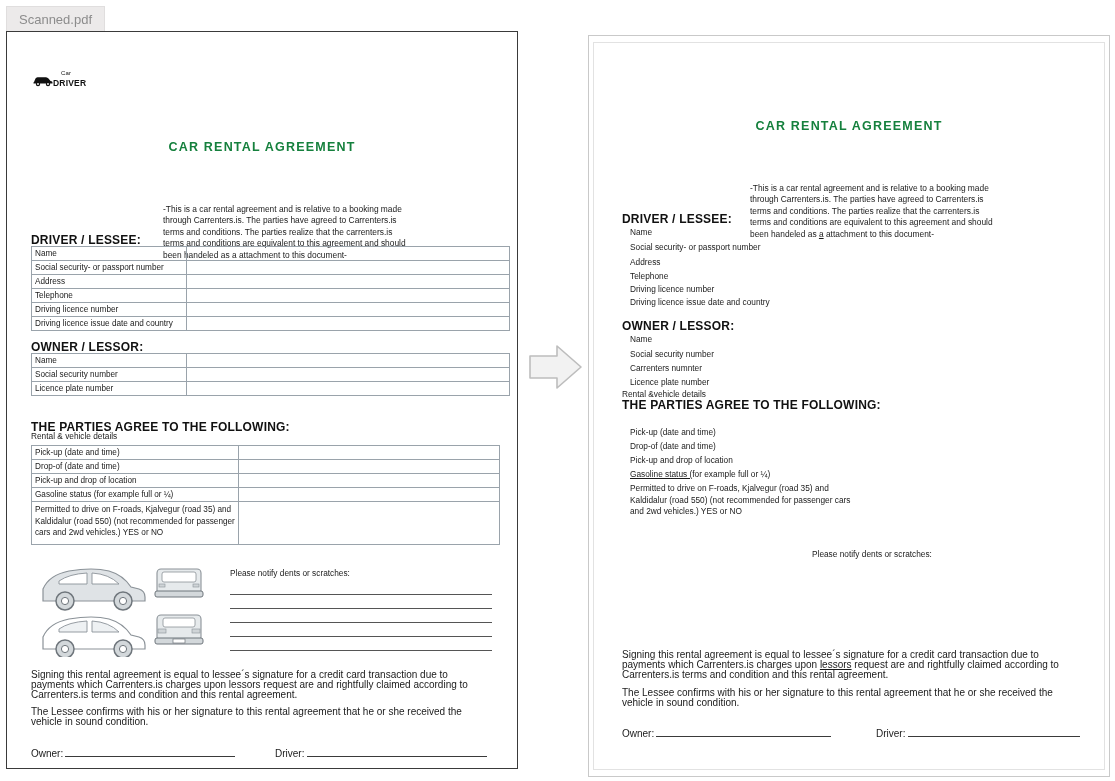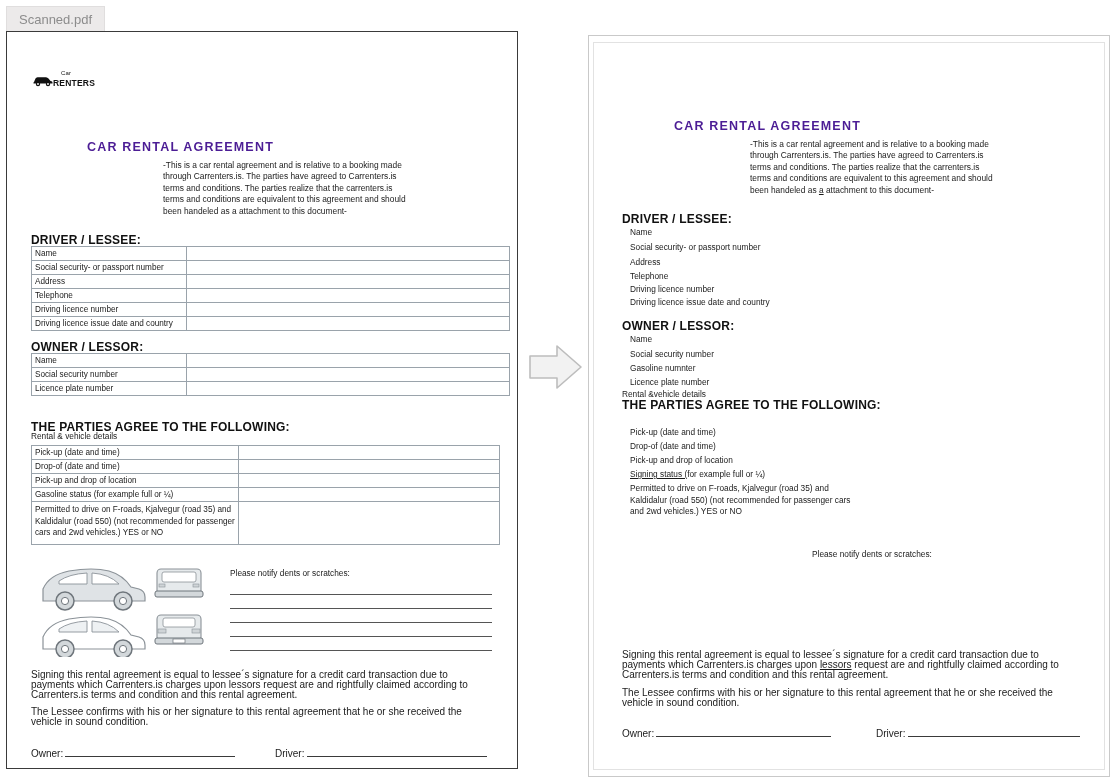--- a/index.html
+++ b/index.html
@@ -107,31 +107,32 @@
     left: 20px;
     top: 8px;
     font-size: 8.5px;
     font-weight: bold;
     color: #111;
     letter-spacing: .2px;
   }
 
   .doc-title {
     position: absolute;
-    text-align: left;
+    text-align: center;
     font-weight: bold;
     font-size: 12.5px;
     letter-spacing: 1.2px;
-    color: #4c1d95;
+    color: #15803d;
   }
   .intro {
     position: absolute;
     font-size: 8.4px;
     line-height: 11.4px;
     color: #1a1a1a;
+    margin-top: 44px;
   }
   .sec-head {
     position: absolute;
     font-weight: bold;
     font-size: 12px;
     color: #111;
     letter-spacing: .2px;
   }
   .plain {
     position: absolute;
@@ -205,21 +206,21 @@
 
     <div class="logo">
       <svg width="20" height="14" viewBox="0 0 20 14" style="position:absolute;left:0;top:3px;">
         <path d="M1 9 L2.5 5.5 Q3 4.5 4.5 4.3 L13 4.3 Q14.5 4.4 15.5 5.6 L17.5 8 L18.5 8.3 Q19.5 8.6 19.5 9.6 L19.5 10.6 L0.5 10.6 L0.5 9.8 Q0.5 9.2 1 9 Z" fill="#111"></path>
         <circle cx="5" cy="11" r="2.2" fill="#111"></circle>
         <circle cx="15" cy="11" r="2.2" fill="#111"></circle>
         <circle cx="5" cy="11" r="0.9" fill="#fff"></circle>
         <circle cx="15" cy="11" r="0.9" fill="#fff"></circle>
       </svg>
       <span class="txt1">Car</span>
-      <span class="txt2">RENTERS</span>
+      <span class="txt2">DRIVER</span>
     </div>
 
     <div class="doc-title" style="left:80px; top:108px; width:350px;">CAR RENTAL AGREEMENT</div>
 
     <div class="intro" style="left:156px; top:128px; width:246px;">-This is a car rental agreement and is relative to a booking made through Carrenters.is. The parties have agreed to Carrenters.is terms and conditions. The parties realize that the carrenters.is terms and conditions are equivalent to this agreement and should been handeled as a attachment to this document-</div>
 
     <div class="sec-head" style="left:24px; top:201px;">DRIVER / LESSEE:</div>
 
     <table class="form" style="left:24px; top:214px;">
       <tbody>
@@ -378,32 +379,32 @@
       <div class="w-item" style="left:36px; top:184px;">Name</div>
       <div class="w-item" style="left:36px; top:199px;">Social security- or passport number</div>
       <div class="w-item" style="left:36px; top:214px;">Address</div>
       <div class="w-item" style="left:36px; top:228px;">Telephone</div>
       <div class="w-item" style="left:36px; top:241px;">Driving licence number</div>
       <div class="w-item" style="left:36px; top:254px;">Driving licence issue date and country</div>
 
       <div class="sec-head" style="left:28px; top:276px;">OWNER / LESSOR:</div>
       <div class="w-item" style="left:36px; top:291px;">Name</div>
       <div class="w-item" style="left:36px; top:306px;">Social security number</div>
-      <div class="w-item" style="left:36px; top:320px;">Gasoline numnter</div>
+      <div class="w-item" style="left:36px; top:320px;">Carrenters numnter</div>
       <div class="w-item" style="left:36px; top:334px;">Licence plate number</div>
 
       <div class="sec-head" style="left:28px; top:355px;">THE PARTIES  AGREE TO THE FOLLOWING:</div>
       <div class="plain" style="left:28px; top:346px;">Rental &amp;vehicle details</div>
 
       <div class="w-item" style="left:36px; top:384px;">Pick-up (date and time)</div>
       <div class="w-item" style="left:36px; top:398px;">Drop-of  (date and time)</div>
       <div class="w-item" style="left:36px; top:412px;">Pick-up and drop of location</div>
 
       <div class="w-item" style="left:36px; top:426px;">
-        <span class="u-line">Signing status (</span><span>for example full or ¼)</span>
+        <span class="u-line">Gasoline status (</span><span>for example full or ¼)</span>
       </div>
 
       <div class="w-item" style="left:36px; top:440px; width:235px; line-height:11.5px;">Permitted to drive on F-roads, Kjalvegur (road 35) and Kaldidalur (road 550)  (not recommended for passenger cars and 2wd vehicles.) YES or NO</div>
 
       <div class="plain" style="left:218px; top:506px;">Please notify dents or scratches:</div>
 
       <div class="small-note" style="left:28px; top:607px; width:456px;">
         <span>Signing this rental agreement is equal to lessee´s signature for a credit card transaction due to payments which Carrenters.is charges upon </span><span class="u-line">lessors</span><span> request are and rightfully claimed according to Carrenters.is terms and condition and this rental agreement.</span>
       </div>
 

